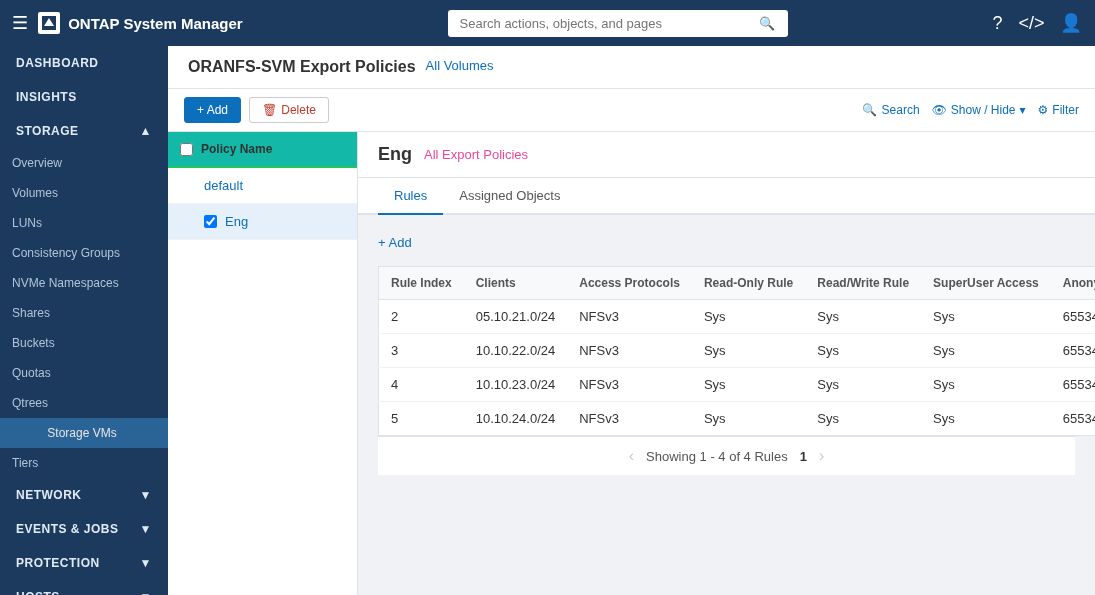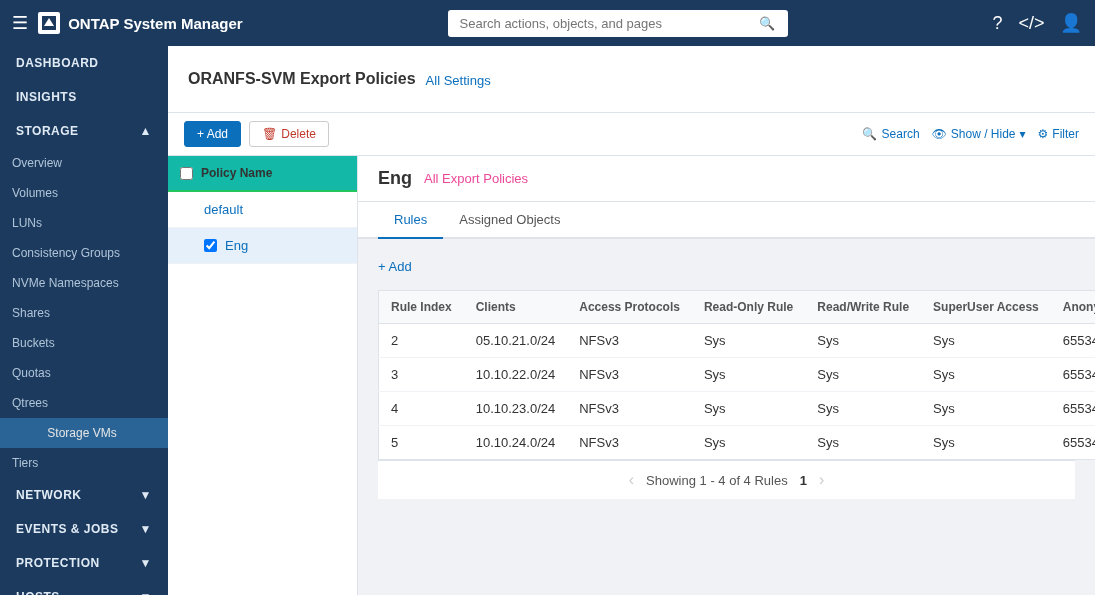--- a/index.html
+++ b/index.html
@@ -77,23 +77,23 @@
     }
     .sidebar-subitem.active { background: #2a6496; color: #e5e5e5; text-align: center; }
 
     
     .main { flex: 1; display: flex; flex-direction: column; overflow: hidden; background: #f0f2f5; }
 
     
     .page-header {
       background: white;
       border-bottom: 1px solid #dde3e8;
-      padding: 24px 20px;
-      display: flex;
-      align-items: flex-end;
+      padding: 12px 20px;
+      display: flex;
+      align-items: flex-start;
       gap: 10px;
       flex-shrink: 0;
     }
     .page-header-title { font-size: 16px; font-weight: 600; color: #333; }
     .page-header-link { color: #0c6fbc; font-size: 13px; text-decoration: none; cursor: pointer; }
 
     
     .toolbar {
       background: white;
       border-bottom: 1px solid #dde3e8;
@@ -304,21 +304,21 @@
       <span>HOSTS</span>
       <span>▼</span>
     </div>
 
   </aside>
 
   <div class="main">
 
     <div class="page-header">
       <span class="page-header-title">ORANFS-SVM Export Policies</span>
-      <span class="page-header-link">All Settings</span>
+      <span class="page-header-link">All Volumes</span>
     </div>
 
     <div class="toolbar">
       <button class="btn btn-primary">+ Add</button>
       <button class="btn btn-danger">
         <span>🗑</span>
         <span>Delete</span>
       </button>
       <div class="toolbar-right">
         <div class="toolbar-action">

